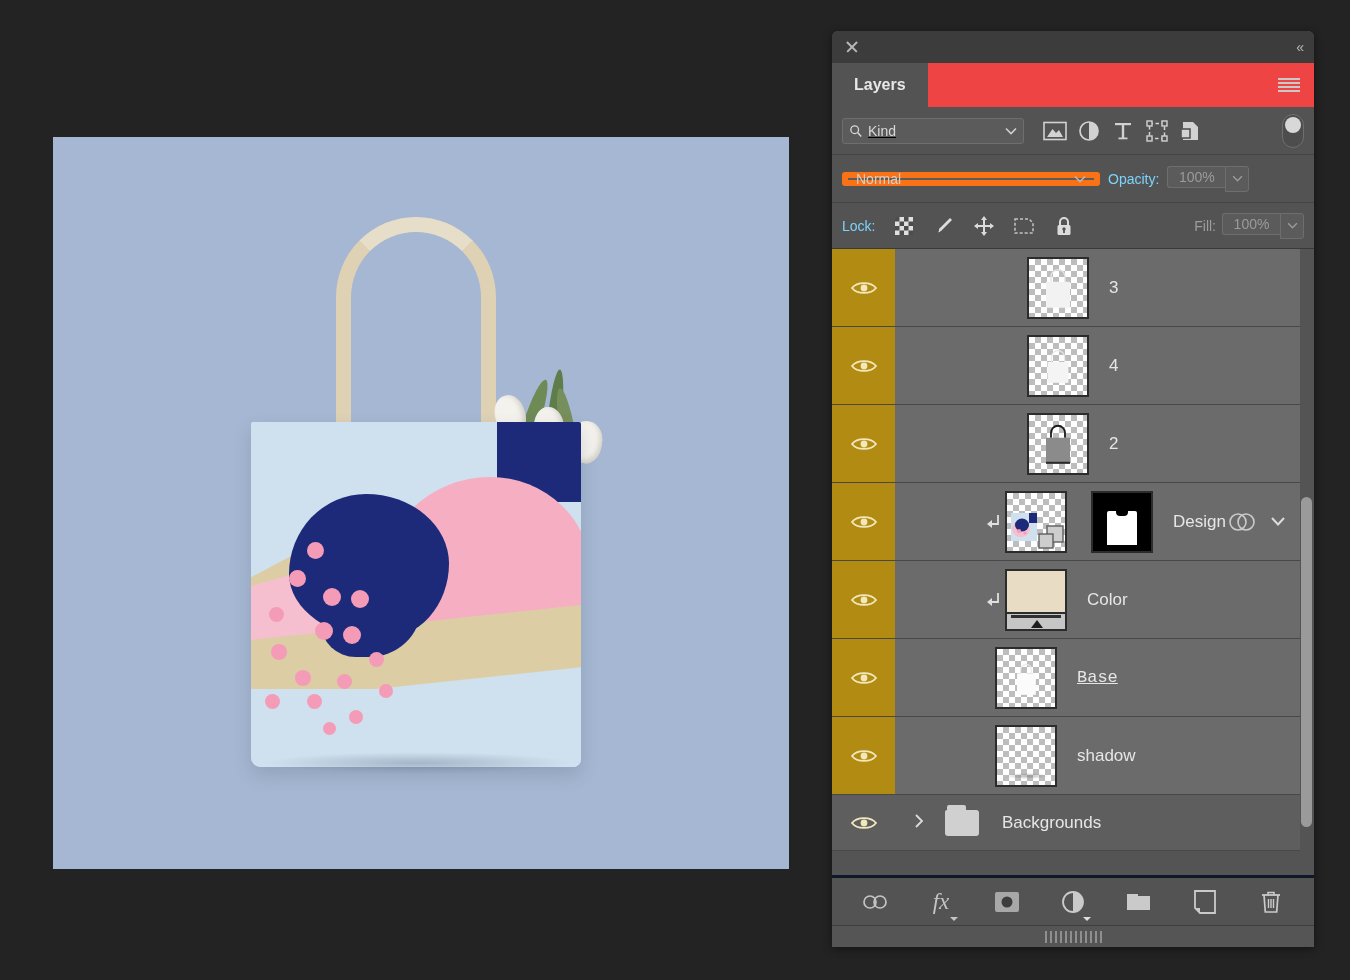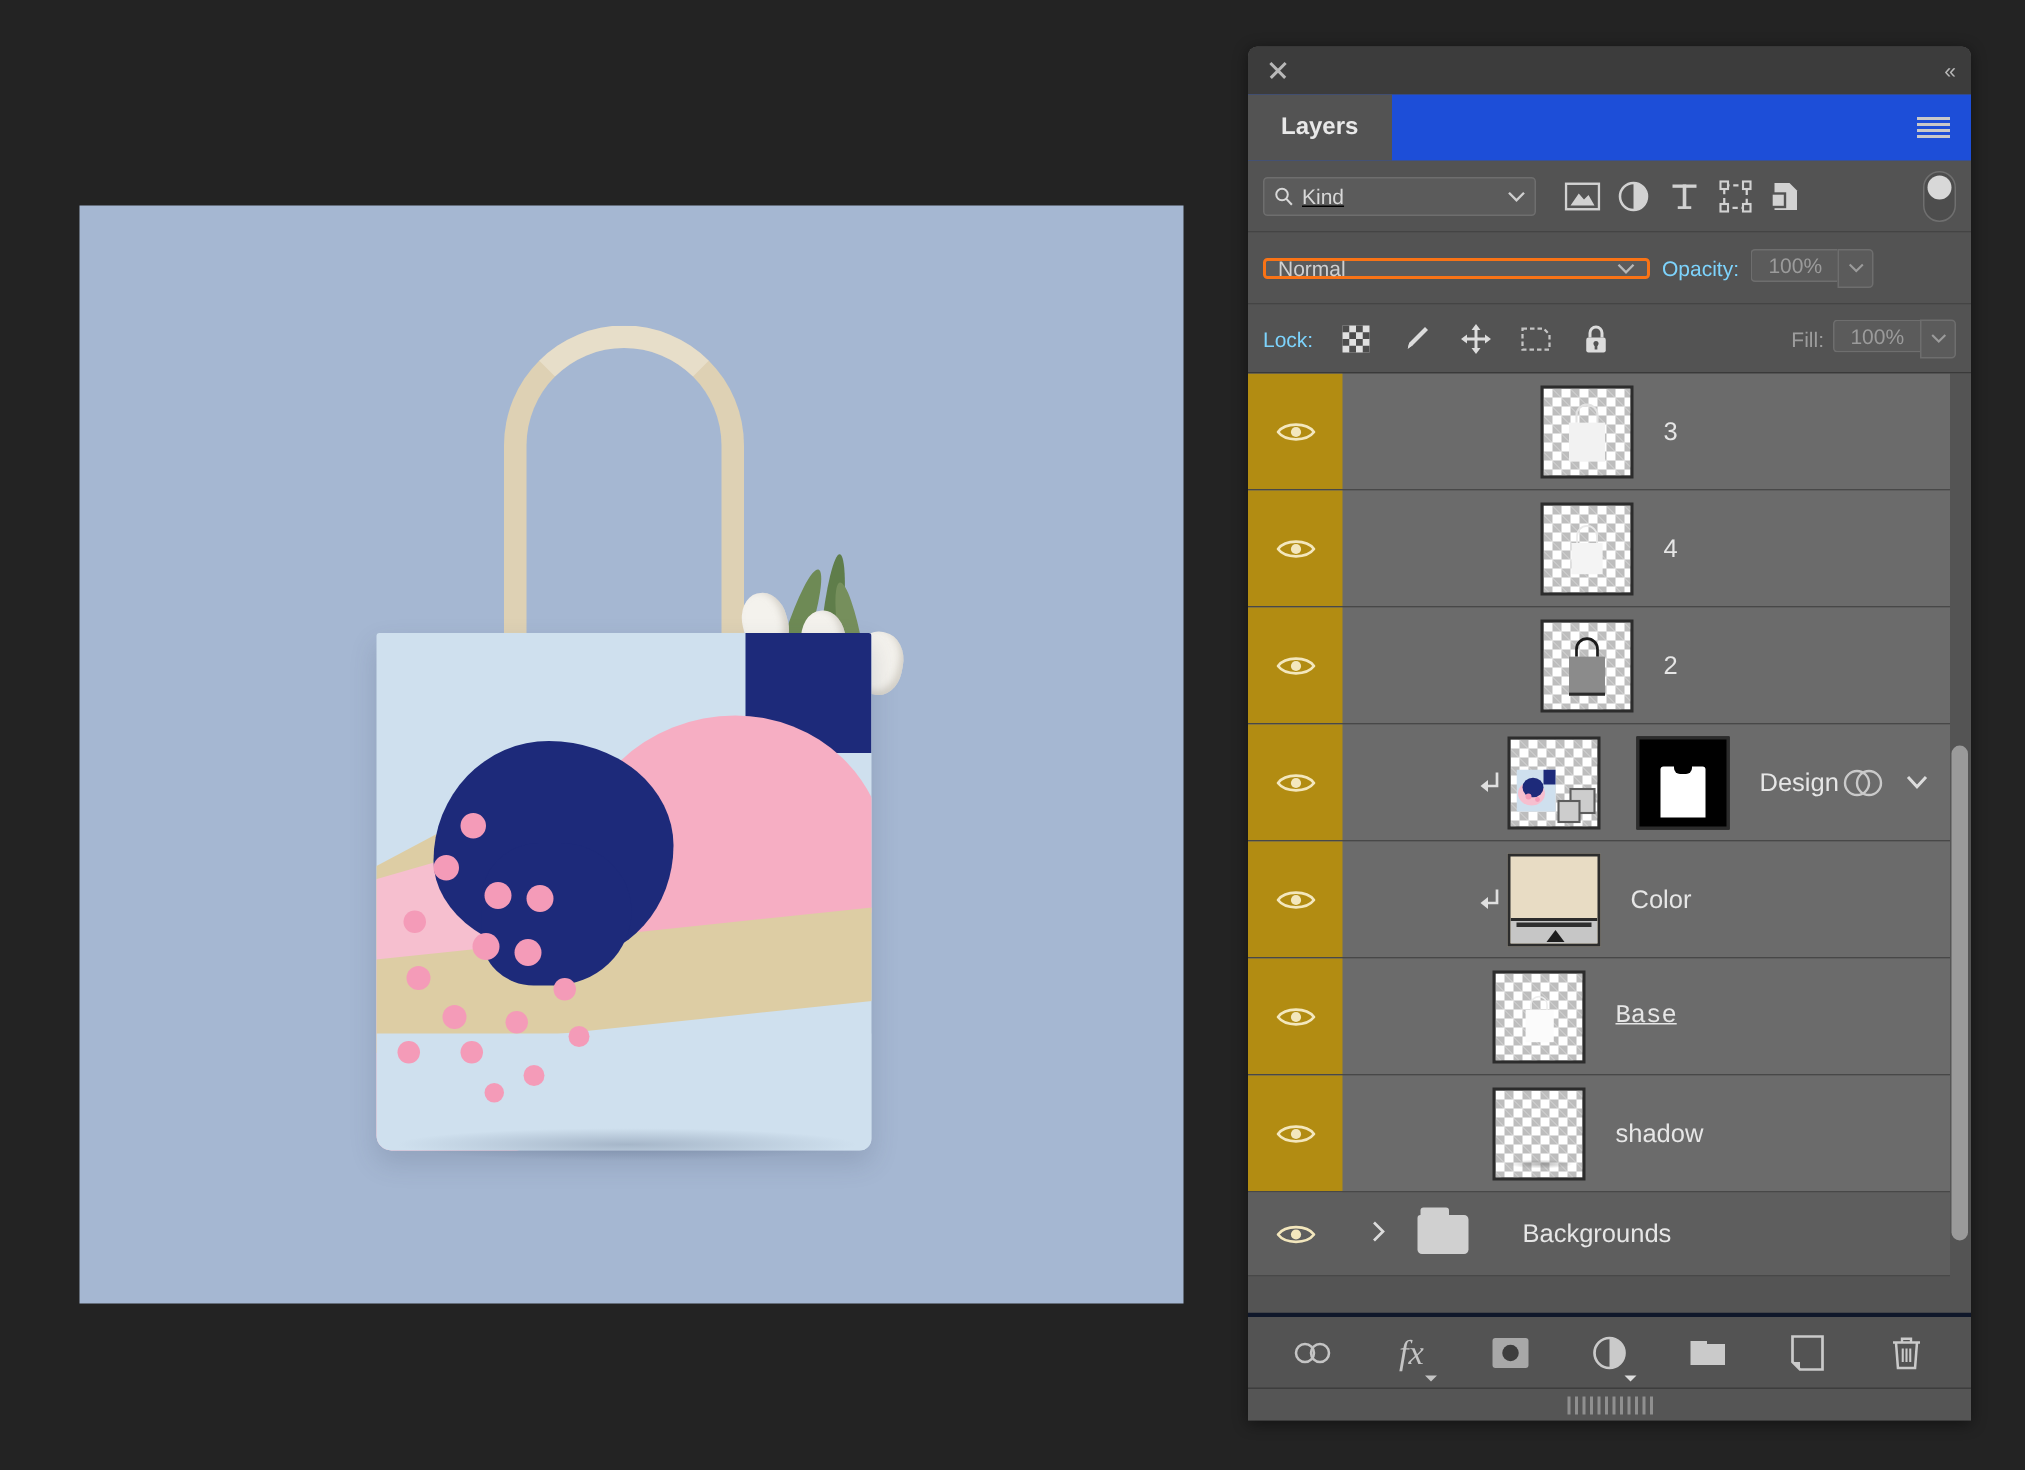--- a/index.html
+++ b/index.html
@@ -116,21 +116,21 @@
   .close-x { width: 16px; height: 16px; position: relative; cursor: pointer; }
   .close-x::before, .close-x::after {
     content: ""; position: absolute; left: 1px; top: 7px; width: 14px; height: 1.6px;
     background: #b8b8b8;
   }
   .close-x::before { transform: rotate(45deg); }
   .close-x::after { transform: rotate(-45deg); }
   .collapse-dbl { color: #b8b8b8; font-size: 14px; letter-spacing: -2px; cursor: pointer; }
 
   .tabbar {
-    height: 44px; background: #1d4ed8; display: flex; align-items: stretch; flex: none;
+    height: 44px; background: #ef4444; display: flex; align-items: stretch; flex: none;
     position: relative;
   }
   .tab {
     background: #535353; display: flex; align-items: center;
     padding: 0 22px; font-size: 16px; font-weight: bold; color: #e8e8e8;
     cursor: pointer;
   }
   .panel-menu {
     position: absolute; right: 14px; top: 50%; transform: translateY(-50%);
     width: 22px; height: 14px; display: flex; flex-direction: column;
@@ -161,21 +161,21 @@
     content: ""; position: absolute; left: 2px; top: 2px; width: 16px; height: 16px;
     border-radius: 50%; background: #d8d8d8;
   }
 
   
   .blend-row {
     height: 48px; display: flex; align-items: center; padding: 0 10px; flex: none;
     background: #535353; gap: 8px; border-bottom: 1px solid #444;
   }
   .blend-select {
-    width: 258px; height: 14px; background: #5b5b5b; border: 2px solid #f97316;
+    width: 258px; height: 14px; background: #5b5b5b; border: 6px solid #f97316;
     border-radius: 3px; display: flex; align-items: center; padding: 0 8px;
     color: #d0d0d0; font-size: 14px; cursor: pointer;
   }
   .blend-select .lbl { flex: 1; }
   .field-label { color: #7dd3fc; font-size: 14px; }
   .num-field {
     width: 58px; height: 22px; background: #5b5b5b; border: 1px solid #6e6e6e;
     border-right: none; border-radius: 3px 0 0 3px; display: flex; align-items: center;
     justify-content: center; color: #9b9b9b; font-size: 14px;
   }
@@ -598,21 +598,21 @@
               <path d="M1 8 C6 1.5 20 1.5 25 8 C20 14.5 6 14.5 1 8 Z" fill="none" stroke="#f3e7bd" stroke-width="1.8"></path>
               <circle cx="13" cy="8" r="3.4" fill="#f3e7bd"></circle>
             </svg>
           </div>
           <div class="grp-chev" style="margin-left:12px;">
             <svg width="12" height="16" viewBox="0 0 12 16">
               <polyline points="3,2 9,8 3,14" fill="none" stroke="#dcdcdc" stroke-width="1.8"></polyline>
             </svg>
           </div>
           <div class="grp-folder" style="margin-left:14px;"></div>
-          <span class="lname" style="margin-left:36px;">Backgrounds</span>
+          <span class="lname" style="margin-left:23px;">Backgrounds</span>
         </div>
 
       </div>
       <div class="vscroll"></div>
     </div>
 
     <div class="bottombar">
       <div class="bic">
         <svg width="26" height="16" viewBox="0 0 26 16">
           <circle cx="8" cy="8" r="6" fill="none" stroke="#c4c4c4" stroke-width="1.7"></circle>

